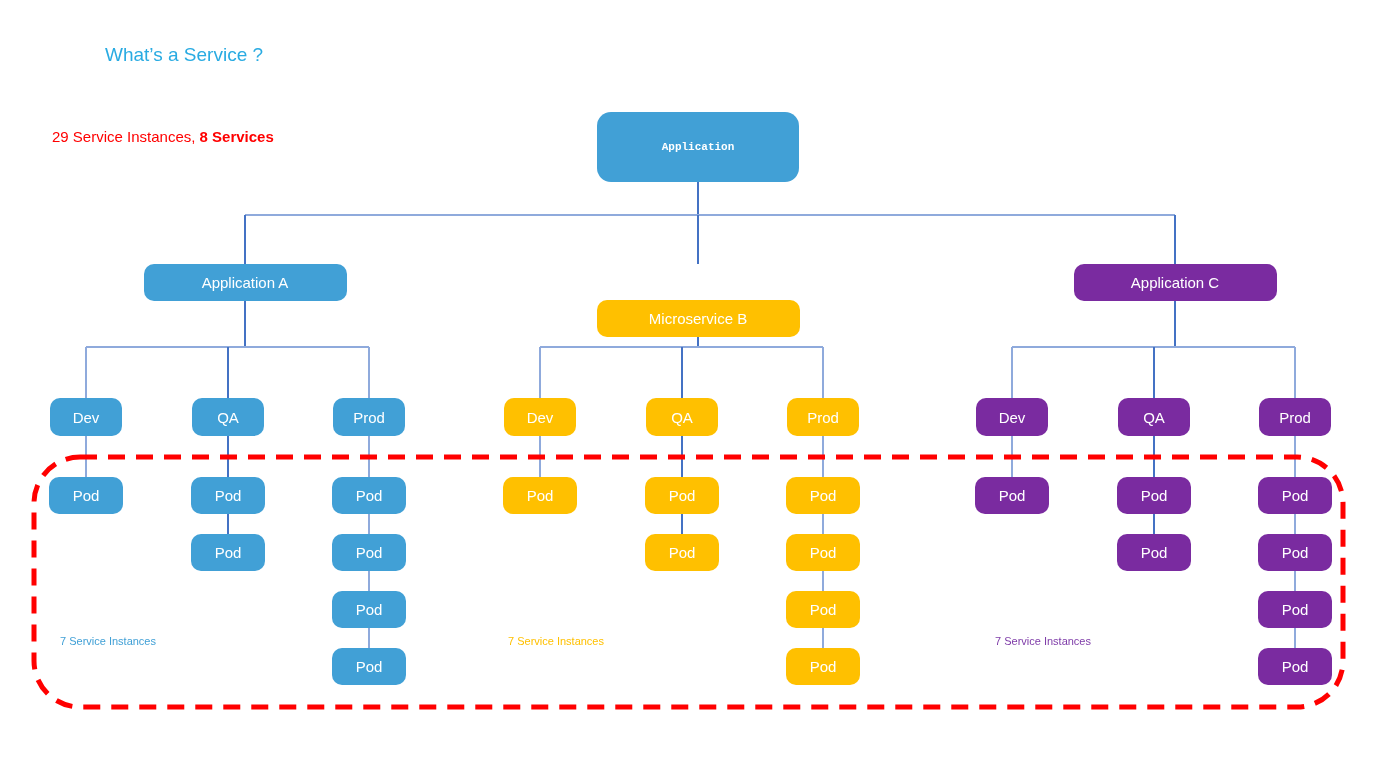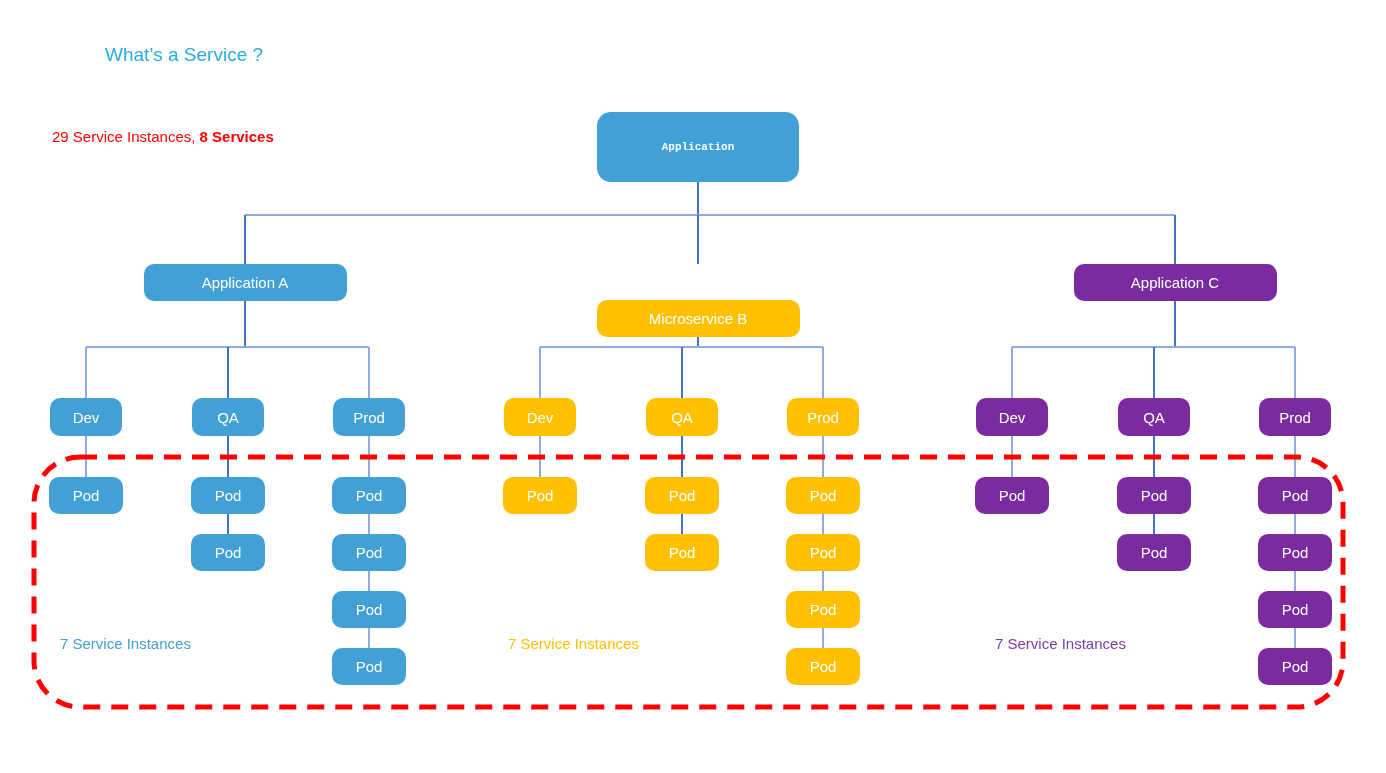--- a/index.html
+++ b/index.html
@@ -35,21 +35,21 @@
     z-index: 2;
     font-size: 15px;
     box-sizing: border-box;
   }
   .node.app { border-radius: 14px; font-size: 11px; font-weight: 700; font-family: Liberation Mono, monospace; }
   .vline, .hline { position: absolute; z-index: 1; }
   .vline { width: 2px; }
   .hline { height: 2px; }
   .inst-label {
     position: absolute;
-    font-size: 15px;
+    font-size: 11px;
     z-index: 2;
     white-space: nowrap;
   }
   #highlight-svg {
     position: absolute;
     left: 0; top: 0;
     z-index: 5;
     pointer-events: none;
   }
 </style>

